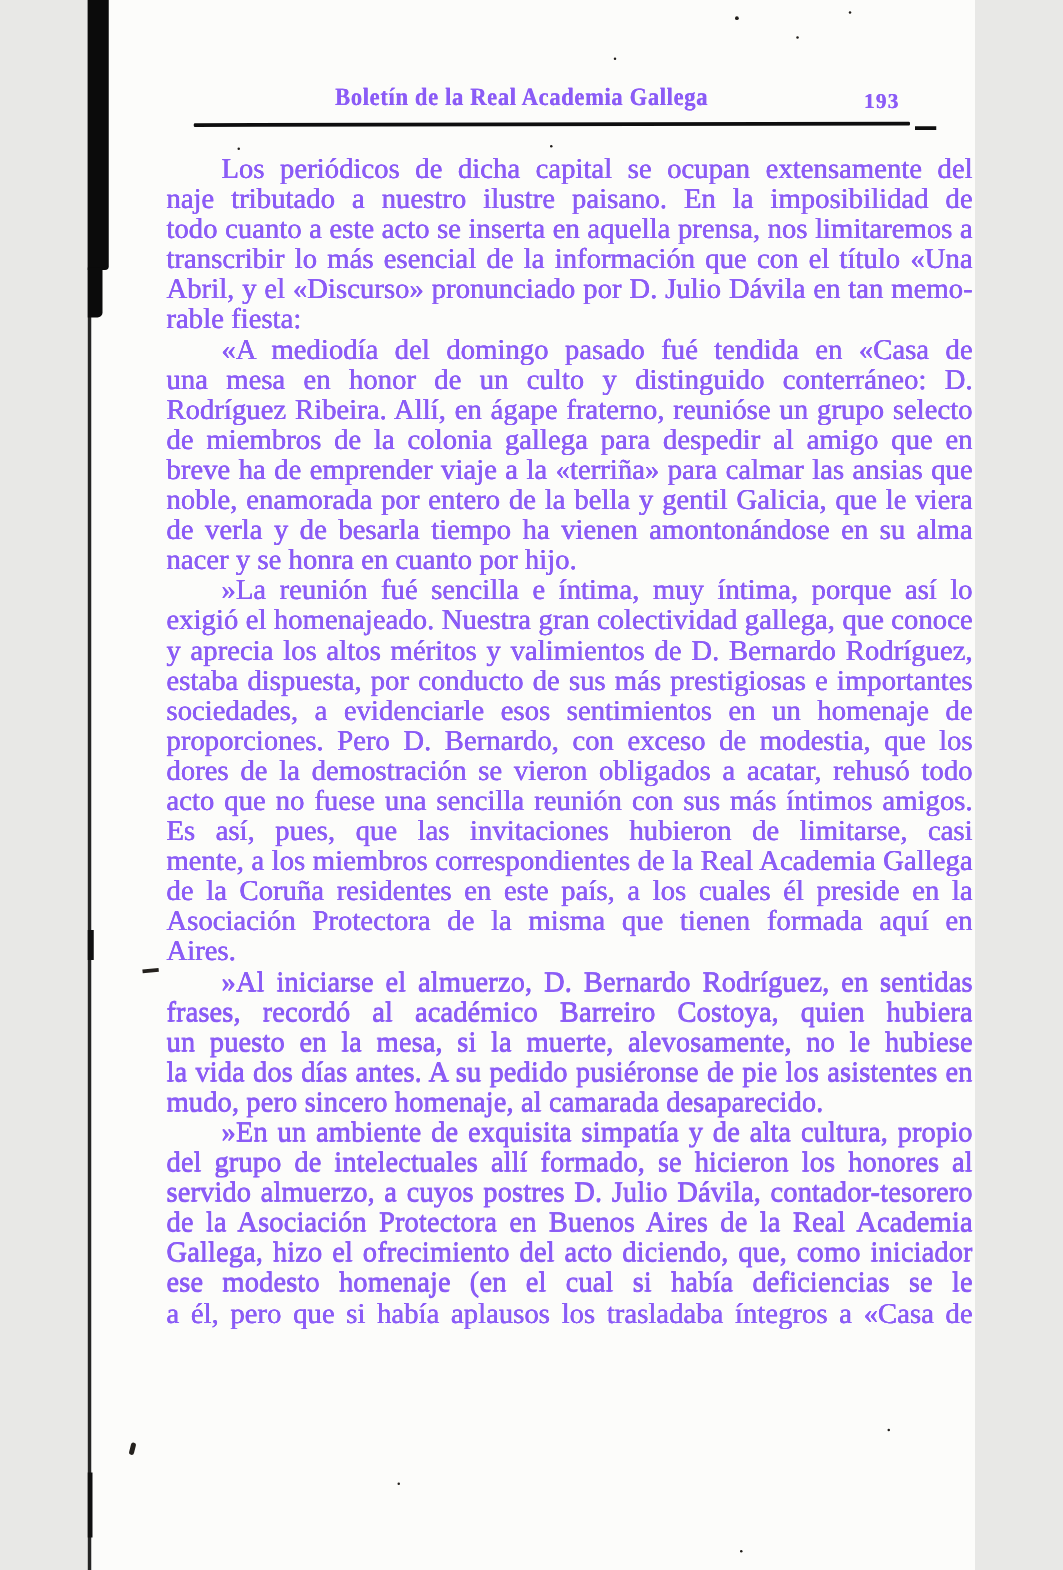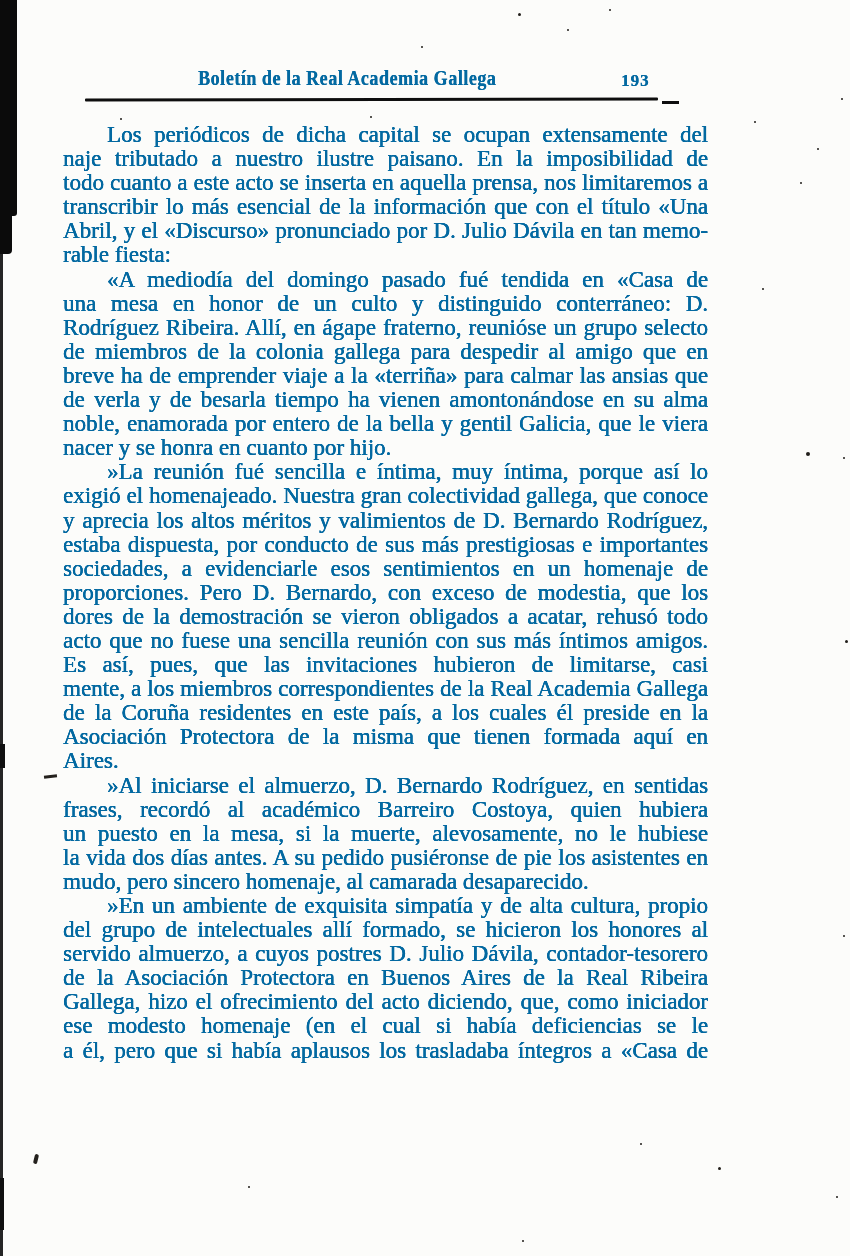--- a/index.html
+++ b/index.html
@@ -1,23 +1,23 @@
 <!DOCTYPE html>
 <html><head>
 <meta charset="utf-8">
 <style>
   html,body { margin:0; padding:0; background:#e8e8e6; }
   .page {
     position:relative;
-    width:850px; height:1256px;
+    width:710px; height:1256px;
     margin:0 auto;
     background:#fcfcfa;
     overflow:hidden;
     font-family:"Liberation Serif","DejaVu Serif",serif;
-    color:#0369a1;
+    color:#8b5cf6;
   }
 
   
   .edge-line   { position:absolute; left:0; top:0; width:3px; height:100%; background:#121212; opacity:.92; }
   .corner-bar  { position:absolute; left:0; top:0; width:17px; height:216px; background:#0b0b0b; border-bottom-right-radius:3px; }
   .corner-taper{ position:absolute; left:0; top:214px; width:12px; height:40px; background:#0b0b0b; border-bottom-right-radius:4px; }
   .notch-a     { position:absolute; left:0; top:744px; width:5px; height:24px; background:#101010; }
   .notch-b     { position:absolute; left:0; top:1178px; width:4px; height:52px; background:#101010; }
   .margin-dash { position:absolute; left:44px; top:775px; width:13px; height:3px; background:#24211d; transform:rotate(-6deg); }
   .margin-tick { position:absolute; left:34px; top:1154px; width:4px; height:10px; background:#24211d; border-radius:2px; transform:rotate(14deg); }
@@ -100,22 +100,22 @@
       <div class="ln">Abril, y el «Discurso» pronunciado por D. Julio Dávila en tan memo-</div>
       <div class="ln endp">rable fiesta:</div>
     </div>
 
     <div class="para">
       <div class="ln first">«A mediodía del domingo pasado fué tendida en «Casa de Galicia»</div>
       <div class="ln">una mesa en honor de un culto y distinguido conterráneo: D. Bernardo</div>
       <div class="ln">Rodríguez Ribeira. Allí, en ágape fraterno, reunióse un grupo selecto</div>
       <div class="ln">de miembros de la colonia gallega para despedir al amigo que en</div>
       <div class="ln">breve ha de emprender viaje a la «terriña» para calmar las ansias que</div>
+      <div class="ln">noble, enamorada por entero de la bella y gentil Galicia, que le viera</div>
       <div class="ln">de verla y de besarla tiempo ha vienen amontonándose en su alma</div>
-      <div class="ln">noble, enamorada por entero de la bella y gentil Galicia, que le viera</div>
       <div class="ln endp">nacer y se honra en cuanto por hijo.</div>
     </div>
 
     <div class="para">
       <div class="ln first">»La reunión fué sencilla e íntima, muy íntima, porque así lo</div>
       <div class="ln">exigió el homenajeado. Nuestra gran colectividad gallega, que conoce</div>
       <div class="ln">y aprecia los altos méritos y valimientos de D. Bernardo Rodríguez,</div>
       <div class="ln">estaba dispuesta, por conducto de sus más prestigiosas e importantes</div>
       <div class="ln">sociedades, a evidenciarle esos sentimientos en un homenaje de vastas</div>
       <div class="ln">proporciones. Pero D. Bernardo, con exceso de modestia, que los inicia-</div>
@@ -133,20 +133,20 @@
       <div class="ln">frases, recordó al académico Barreiro Costoya, quien hubiera ocupado</div>
       <div class="ln">un puesto en la mesa, si la muerte, alevosamente, no le hubiese segado</div>
       <div class="ln">la vida dos días antes. A su pedido pusiéronse de pie los asistentes en</div>
       <div class="ln endp">mudo, pero sincero homenaje, al camarada desaparecido.</div>
     </div>
 
     <div class="para">
       <div class="ln first">»En un ambiente de exquisita simpatía y de alta cultura, propio</div>
       <div class="ln">del grupo de intelectuales allí formado, se hicieron los honores al bien</div>
       <div class="ln">servido almuerzo, a cuyos postres D. Julio Dávila, contador-tesorero</div>
-      <div class="ln">de la Asociación Protectora en Buenos Aires de la Real Ribeira</div>
+      <div class="ln">de la Asociación Protectora en Buenos Aires de la Real Academia</div>
       <div class="ln">Gallega, hizo el ofrecimiento del acto diciendo, que, como iniciador de</div>
       <div class="ln">ese modesto homenaje (en el cual si había deficiencias se le achacasen</div>
       <div class="ln">a él, pero que si había aplausos los trasladaba íntegros a «Casa de</div>
     </div>
 
   </div>
 </div>
 
 </body></html>

